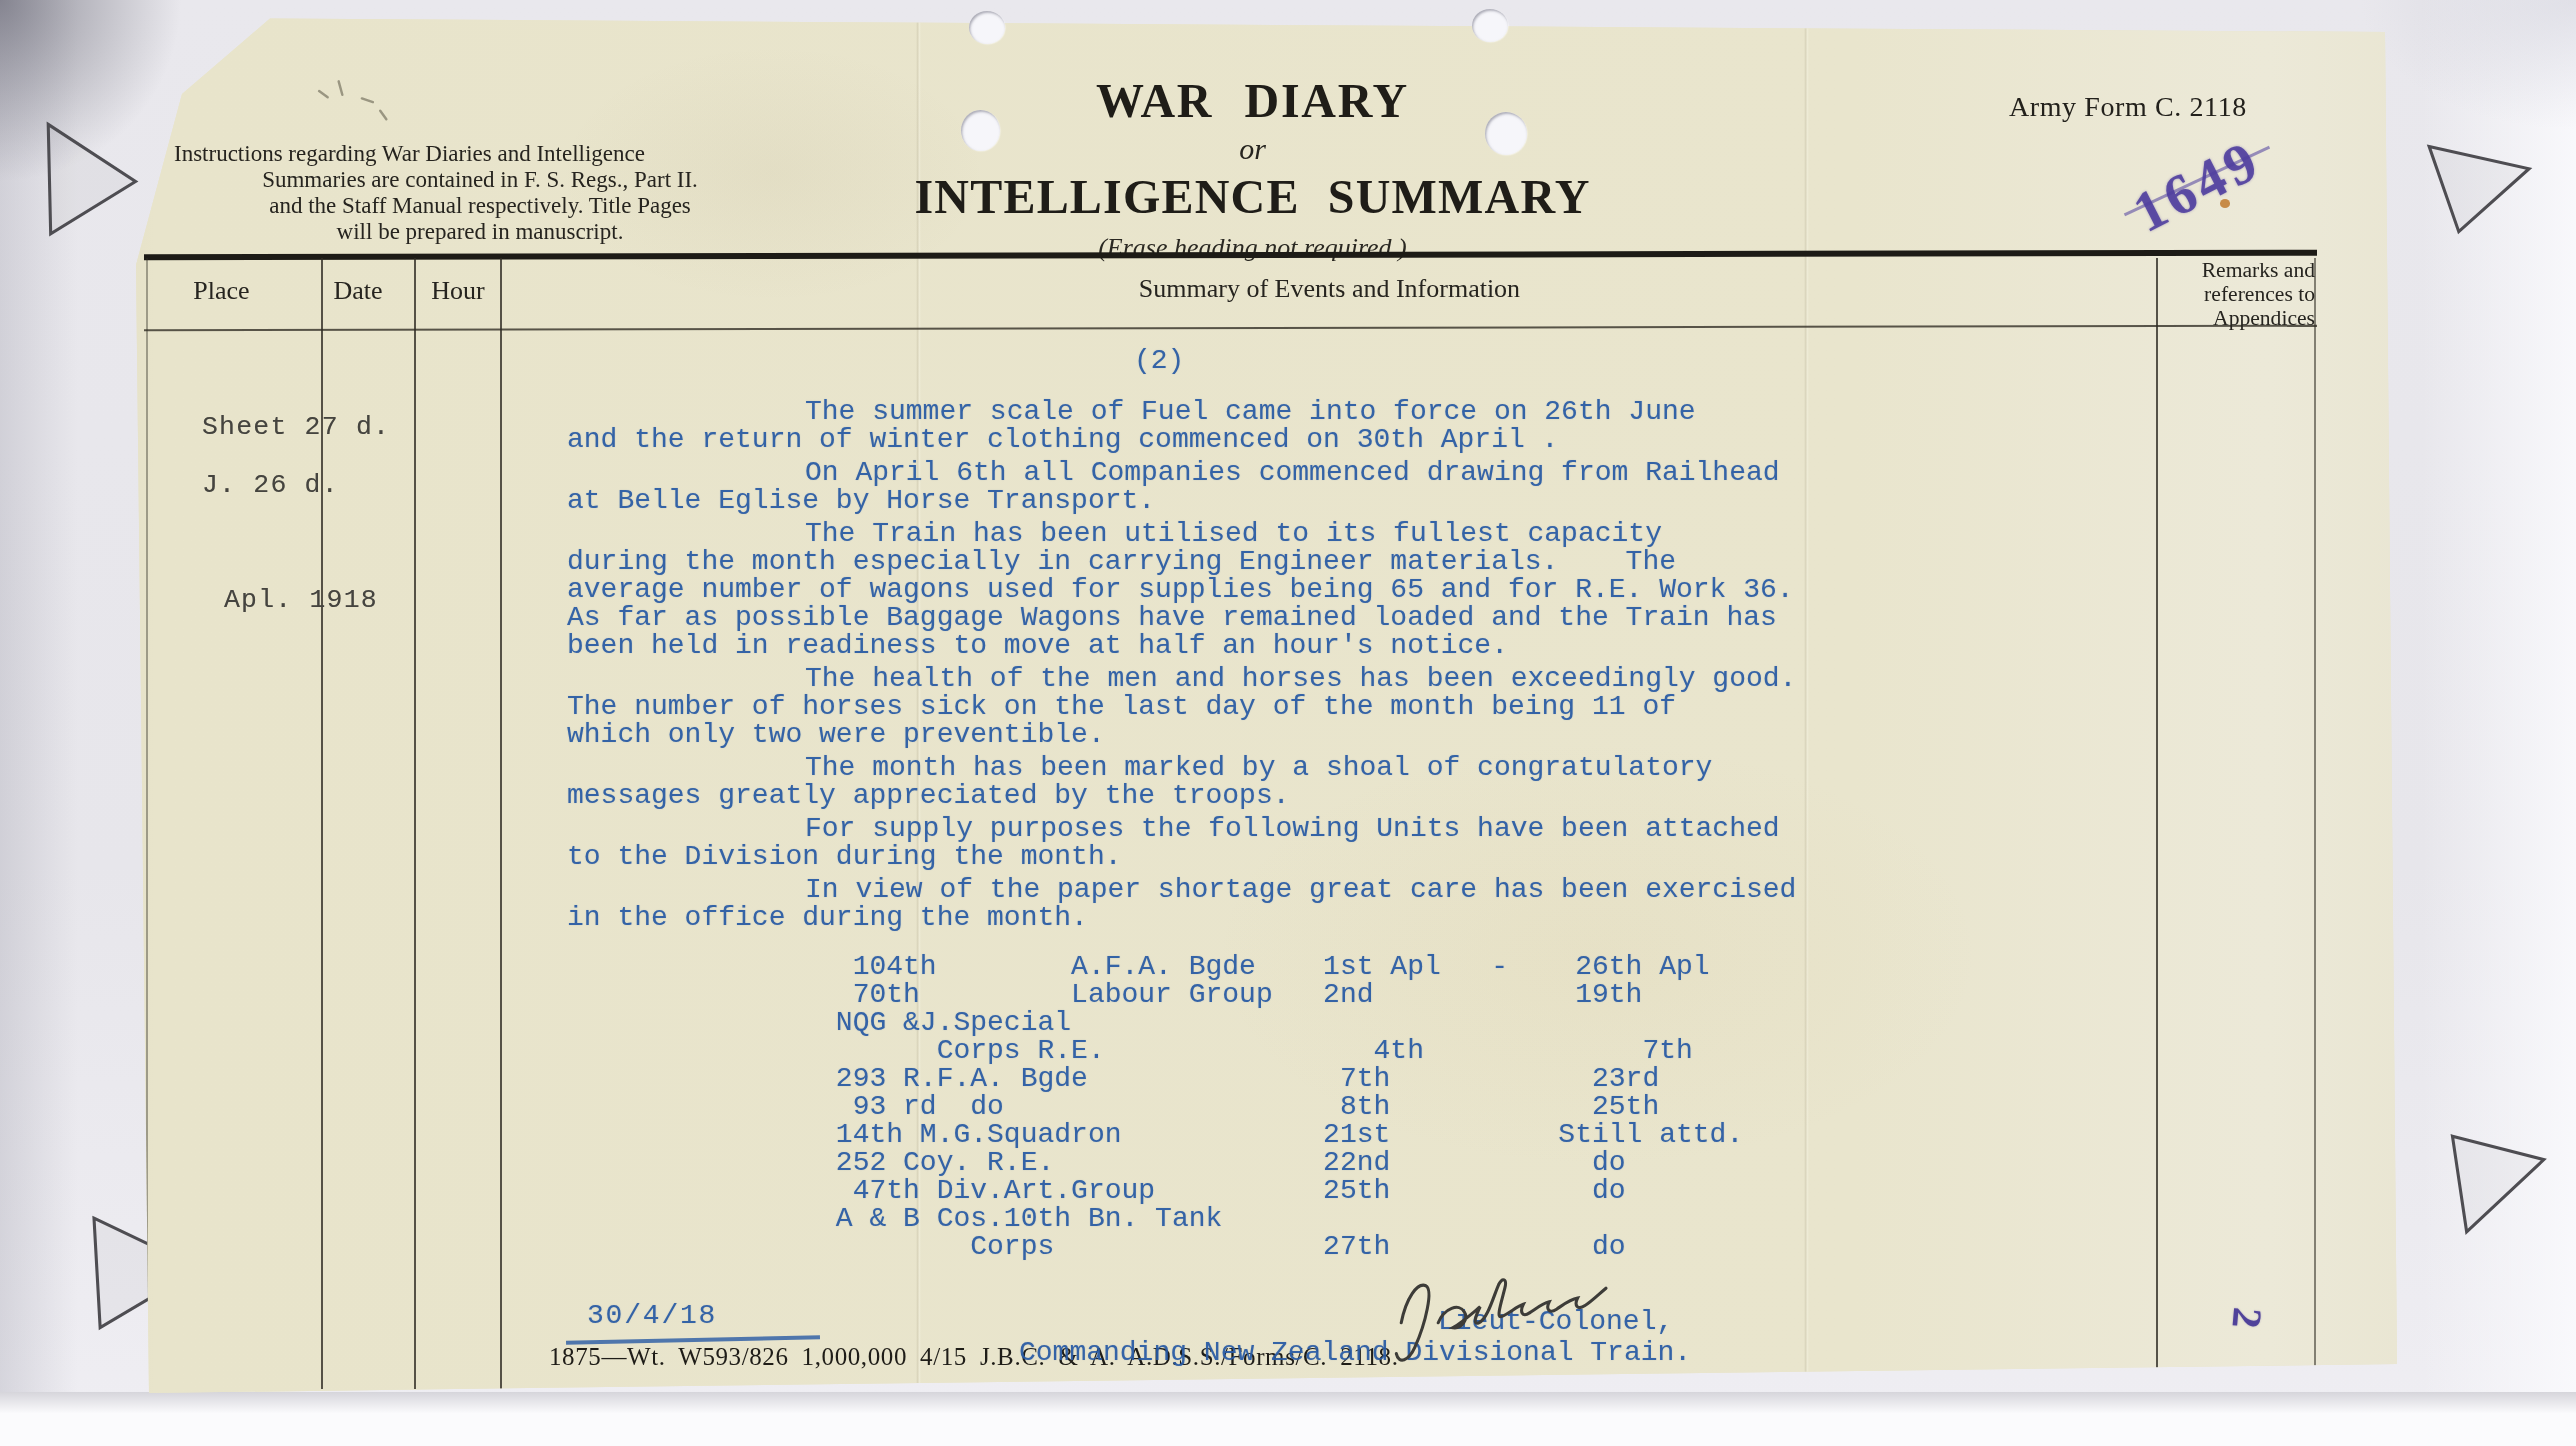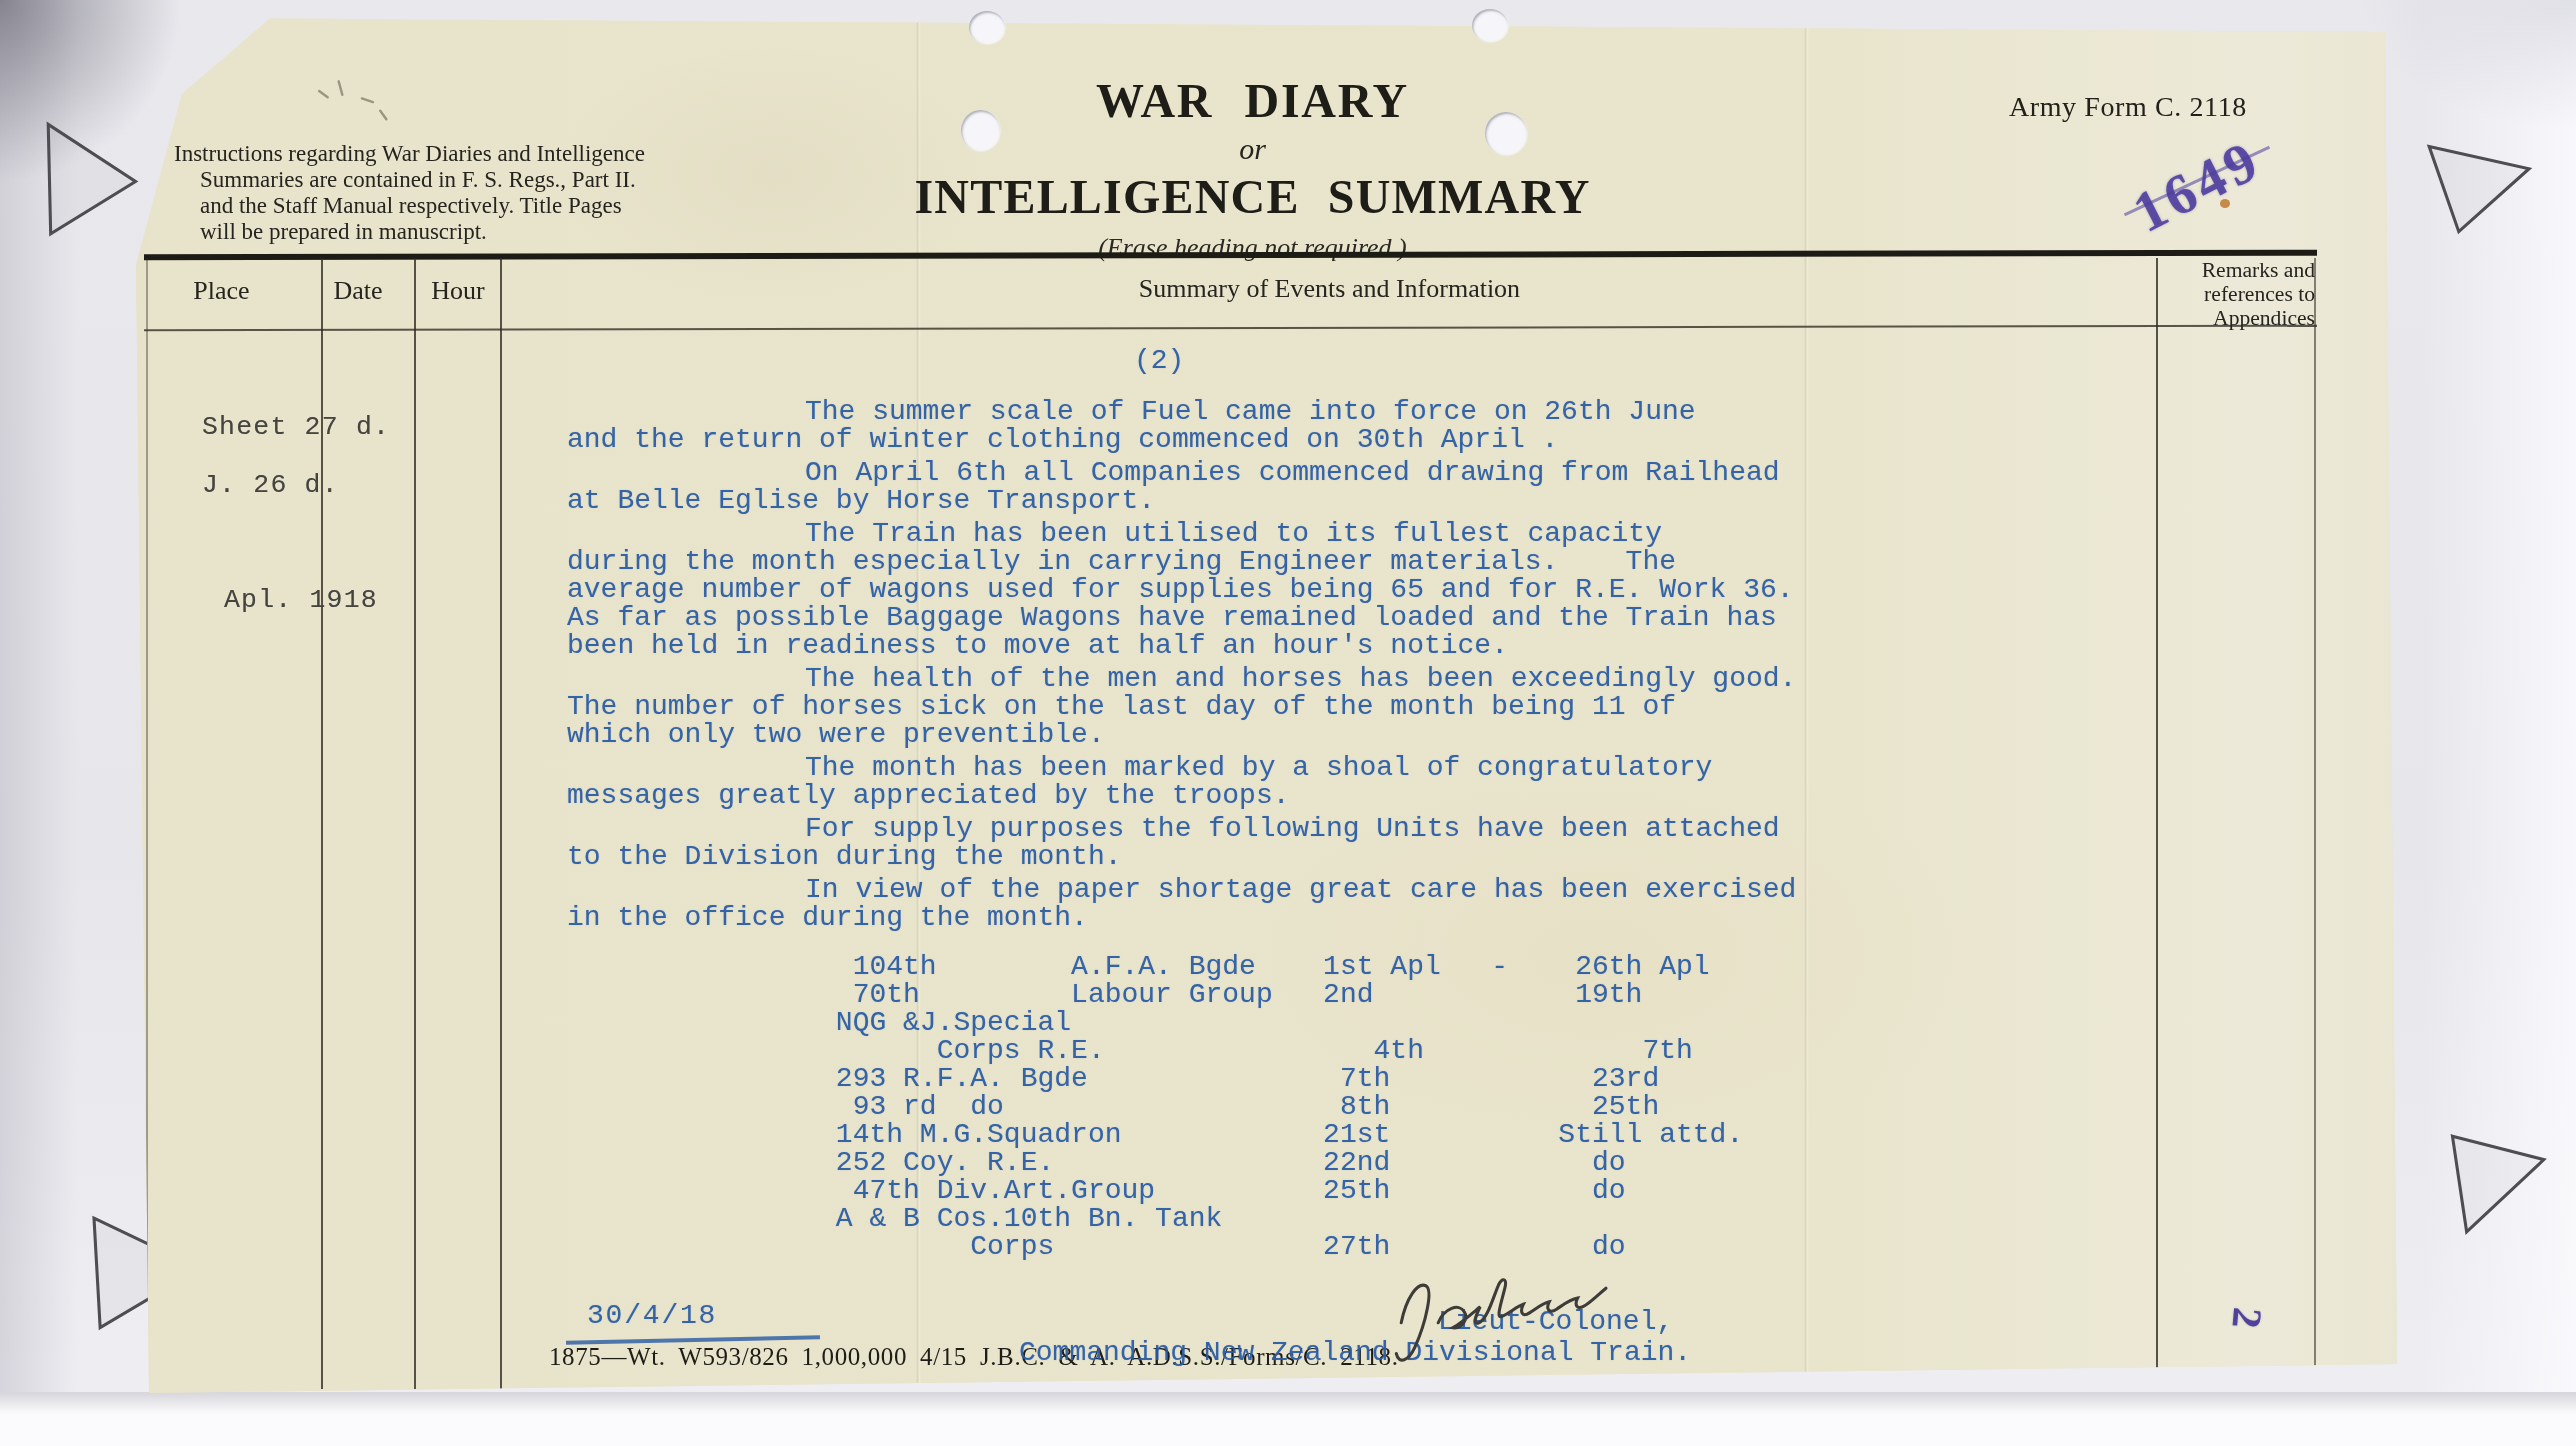--- a/index.html
+++ b/index.html
@@ -29,21 +29,21 @@
   
   .hole{position:absolute;border-radius:50%;background:#f6f6fa;
     box-shadow:inset 1.2px 1.8px 2.5px rgba(110,110,125,.55), 0.6px 0.6px 1.2px rgba(255,255,255,.6);}
   
   .tri{position:absolute;fill:rgba(40,40,45,.04);stroke:#4e4d52;stroke-width:5;overflow:visible;}
   
   .print{color:#23211c;}
   .instructions{position:absolute;left:174px;top:141px;width:586px;
     font-size:23px;line-height:26px;color:#26241f;}
   .instructions div{white-space:nowrap;}
-  .instructions div + div{margin-left:26px;}
+  .instructions div + div{margin-left:26px;text-align:center;}
   .title-block{position:absolute;left:867px;top:73px;width:771px;text-align:center;}
   .t1{font-size:48px;font-weight:bold;letter-spacing:1.8px;word-spacing:17.3px;color:#1f1d18;}
   .tor{font-size:30px;font-style:italic;margin-top:3.7px;color:#26241f;}
   .t2{font-size:48px;font-weight:bold;letter-spacing:1.2px;word-spacing:15px;margin-top:3.7px;color:#1f1d18;}
   .tnote{font-size:26px;font-style:italic;margin-top:8.6px;color:#2a2822;}
   .army-form{position:absolute;left:2009px;top:91px;font-size:28px;color:#23211c;letter-spacing:0.6px;}
   .stamp1649{position:absolute;left:2130px;top:153px;font-size:57px;color:rgba(78,62,158,.88);
     transform:rotate(-27deg);letter-spacing:5px;font-weight:bold;
     text-shadow:0 0 2.5px rgba(78,62,158,.45);}
   .stamp1649::after{content:"";position:absolute;left:-11px;top:27px;width:160px;height:3.1px;

